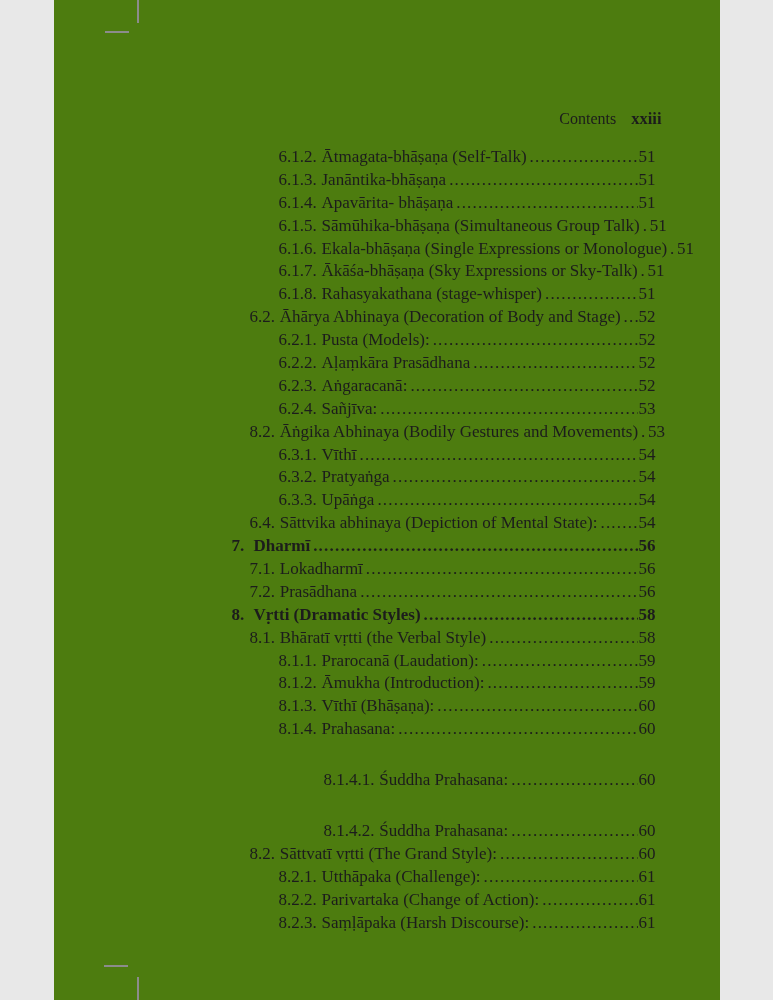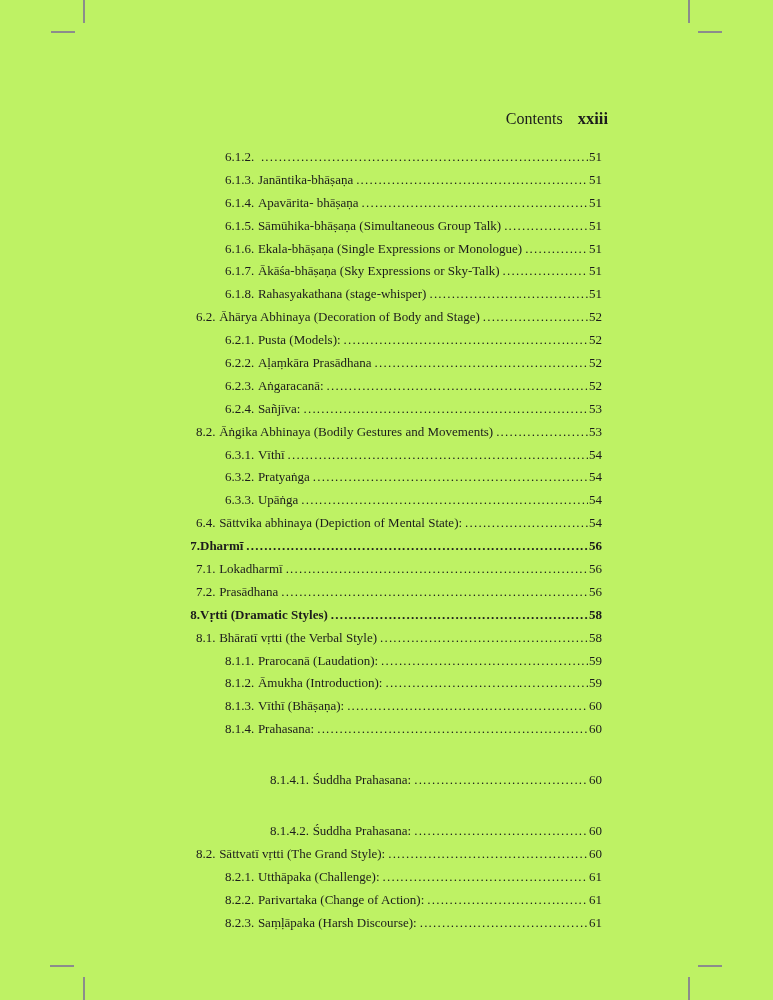--- a/index.html
+++ b/index.html
@@ -1,20 +1,20 @@
 <!DOCTYPE html>
 <html><head>
 <meta charset="utf-8">
 <style>
   html, body { margin: 0; padding: 0; background: #e8e8e8; }
   .sheet {
     position: relative;
-    width: 773px;
+    width: 666px;
     height: 1000px;
-    background: #bef264;
+    background: #4d7c0f;
     overflow: hidden;
     font-family: "Liberation Serif", "DejaVu Serif", serif;
     color: #1c1c1c;
     margin: 0 auto;
   }
 
   
   .crop { position: absolute; background: #8c8c8c; }
   .crop.v { width: 2px; height: 23px; }
   .crop.h { width: 24px; height: 2px; }
@@ -43,22 +43,21 @@
     font-size: 16.5px;
     margin-left: 15px;
   }
 
   
   .toc {
     position: absolute;
     top: 146px;
     left: 178px;
     width: 424px;
-    font-size: 13px;
-    text-align: right;
+    font-size: 17px;
   }
   .toc-row {
     display: flex;
     align-items: baseline;
     line-height: 22.9px;
     height: 22.9px;
     white-space: nowrap;
   }
   .toc-row.lvl2 { padding-left: 18px; }
   .toc-row.lvl3 { padding-left: 47px; }
@@ -91,20 +90,21 @@
   <div class="crop h br-h"></div>
   <div class="crop v br-v"></div>
 
   <div class="running-head">
     <span>Contents</span><span class="folio">xxiii</span>
   </div>
 
   <div class="toc">
       <div class="toc-row lvl3">
         <span class="num">6.1.2.</span>
+        <span class="entry-text">Ātmagata-bhāṣaṇa (Self-Talk)</span>
         <span class="leader">................................................................................................................................................................................................................................................</span>
         <span class="page-num">51</span>
       </div>
       <div class="toc-row lvl3">
         <span class="num">6.1.3.</span>
         <span class="entry-text">Janāntika-bhāṣaṇa</span>
         <span class="leader">................................................................................................................................................................................................................................................</span>
         <span class="page-num">51</span>
       </div>
       <div class="toc-row lvl3">

